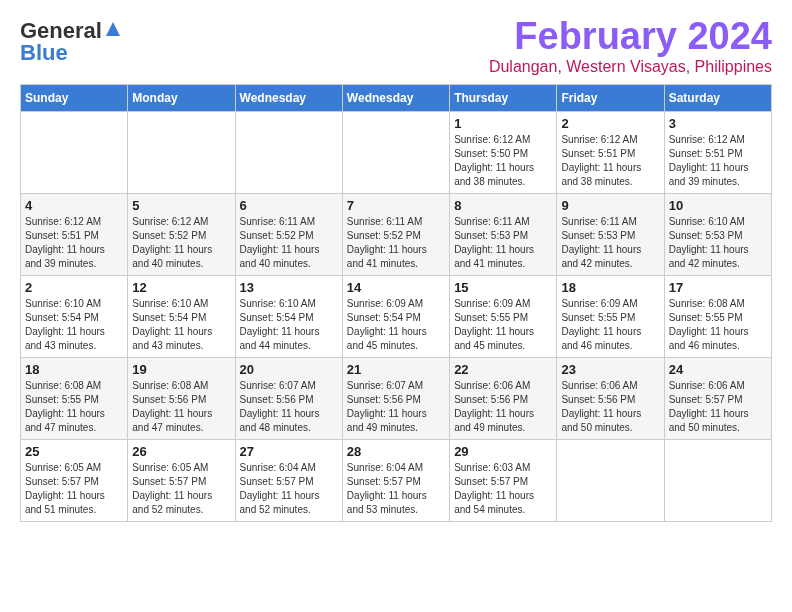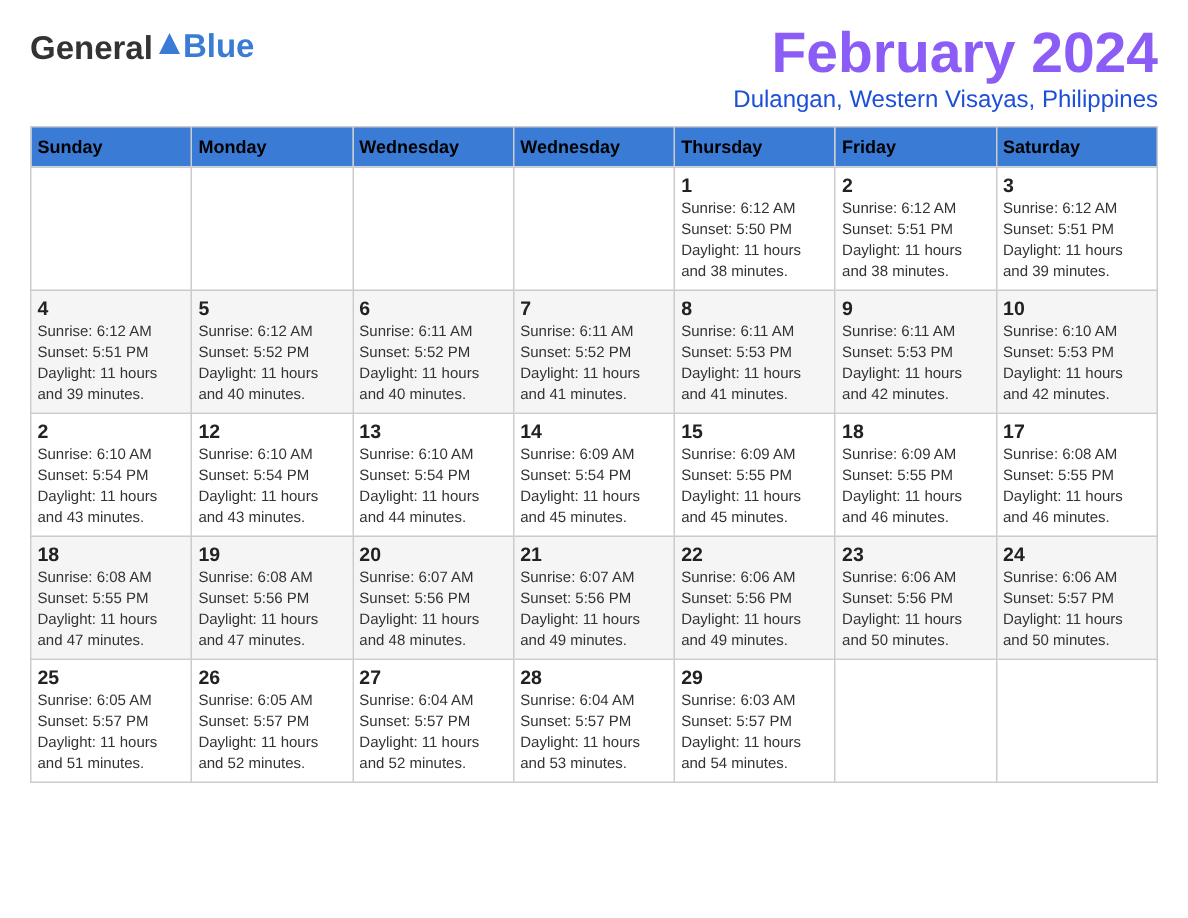--- a/index.html
+++ b/index.html
@@ -11,20 +11,21 @@
       padding: 16px 20px;
     }
     .header-area {
       display: flex;
       justify-content: space-between;
       align-items: flex-start;
       margin-bottom: 8px;
     }
     .logo {
       display: flex;
+      flex-direction: column;
       align-items: flex-start;
       margin-top: 4px;
     }
     .logo-general {
       font-size: 22px;
       font-weight: bold;
       color: #333;
       line-height: 1;
     }
     .logo-blue {
@@ -38,30 +39,30 @@
       text-align: right;
     }
     .month-title {
       font-size: 38px;
       font-weight: bold;
       color: #8b5cf6;
       line-height: 1.1;
     }
     .location-title {
       font-size: 16px;
-      color: #1d4ed8;
+      color: #be185d;
     }
     table {
       width: 100%;
       border-collapse: collapse;
       table-layout: fixed;
     }
     thead tr th {
       background-color: #3a7bd5;
-      color: #000000;
+      color: #ffffff;
       font-size: 12px;
       font-weight: bold;
       padding: 6px 4px;
       text-align: left;
       border: 1px solid #ccc;
     }
     tbody tr td {
       vertical-align: top;
       border: 1px solid #ccc;
       padding: 4px 4px;

